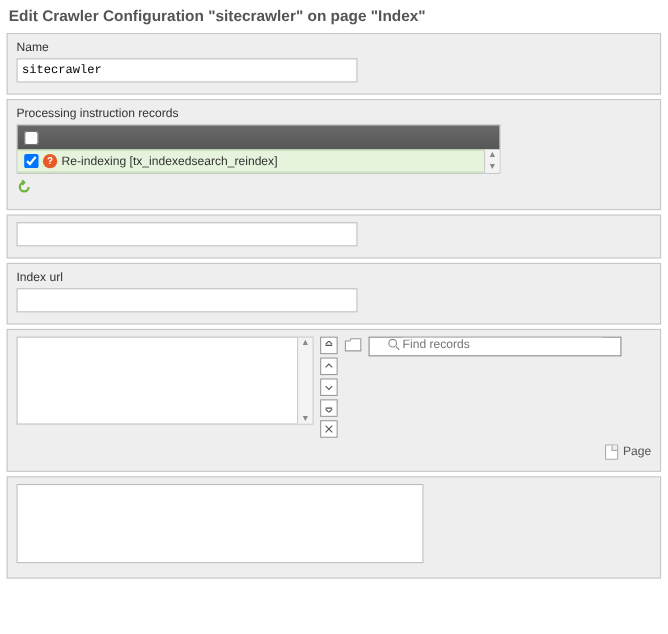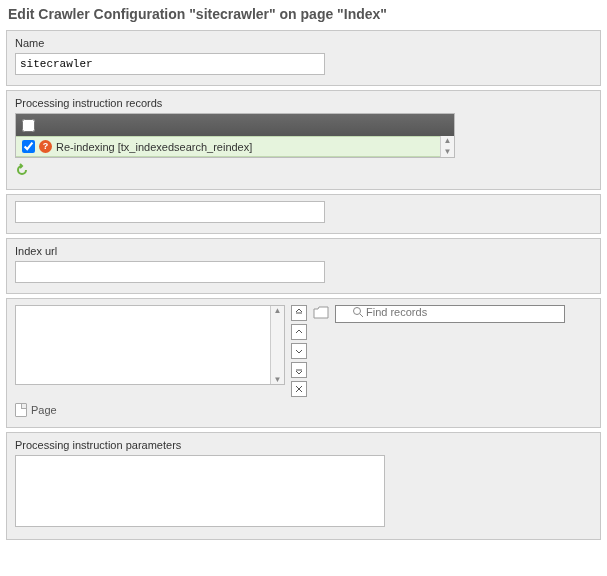--- a/index.html
+++ b/index.html
@@ -170,20 +170,21 @@
     color: #666;
     flex: 1;
     padding: 0;
   }
   .page-tag {
     display: flex;
     align-items: center;
     gap: 4px;
     margin-top: 6px;
     color: #555;
+    justify-content: flex-end;
   }
   .page-doc-icon {
     width: 12px; height: 14px;
     border: 1px solid #aaa;
     border-radius: 1px;
     background: #fff;
     position: relative;
   }
   .page-doc-icon::after {
     content:"";
@@ -300,15 +301,14 @@
       <input type="text" placeholder="Find records" style="">
     </div>
   </div>
   <div class="page-tag">
     <span class="page-doc-icon"></span>
     <span>Page</span>
   </div>
 </div>
 
 <div class="section">
-  <div class="section-label">Processing instruction parameters</div>
   <textarea class="param-area" style=""></textarea>
 </div>
 
 </body></html>

